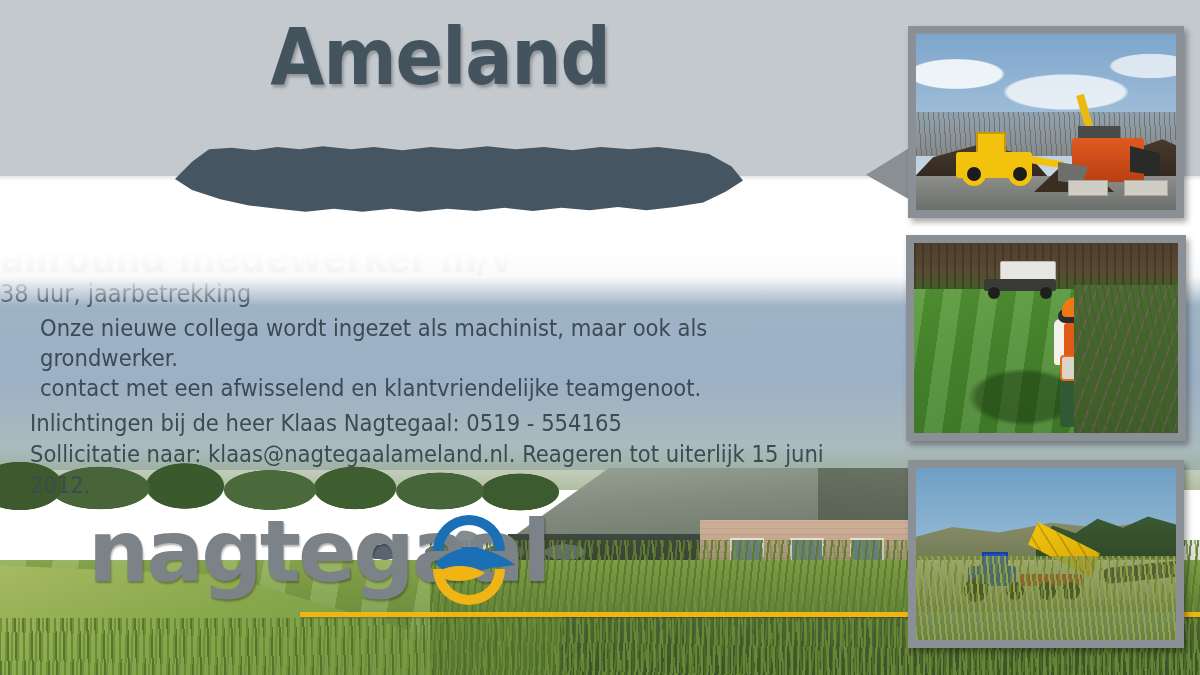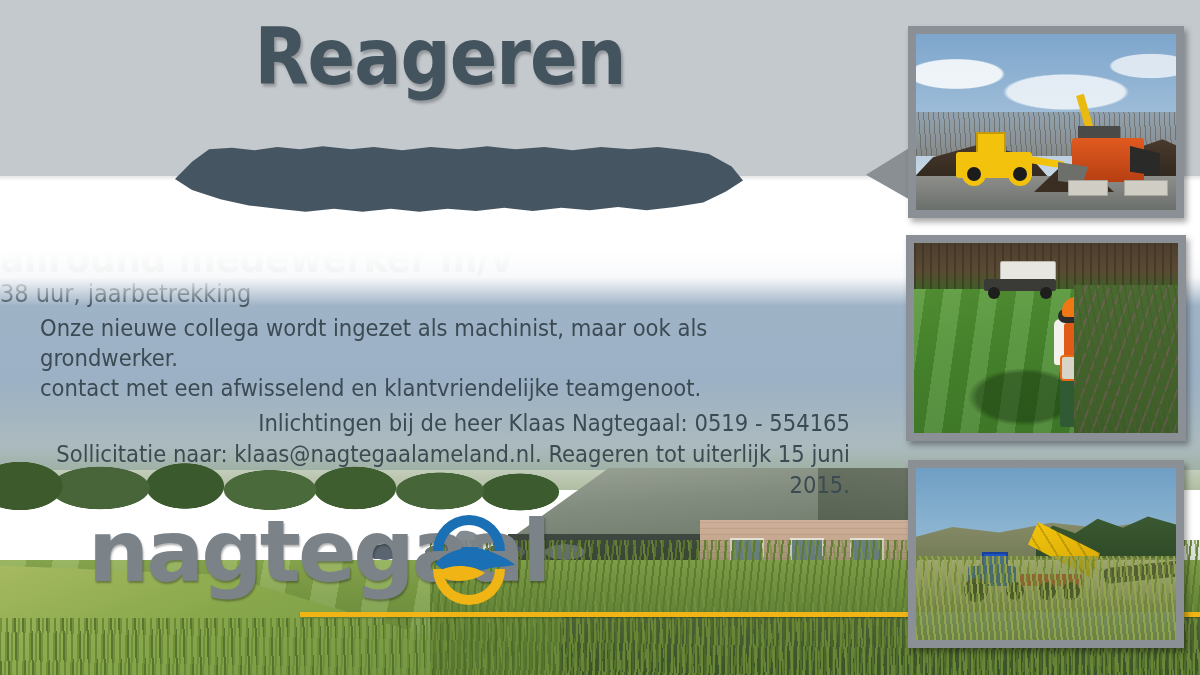--- a/index.html
+++ b/index.html
@@ -172,21 +172,20 @@
     position:absolute; top:313px; left:40px; width:800px;
     font-size:23.5px; line-height:30px; color:#3b4a53;
     font-family:"DejaVu Sans Condensed","Liberation Sans", sans-serif;
     font-stretch:condensed;
   }
   .contact-copy {
     position:absolute; top:408px; left:30px; width:820px;
     font-size:23.5px; line-height:31px; color:#3c4a52;
     font-family:"DejaVu Sans Condensed","Liberation Sans", sans-serif;
     font-stretch:condensed;
-    text-align:right;
   }
 
   
   .logo { position:absolute; left:88px; top:508px; z-index:8; }
   .logo-word {
     font-size:86px; font-weight:bold; color:#7b8288; letter-spacing:-3px;
     font-family:"DejaVu Sans","Liberation Sans", sans-serif;
     line-height:86px;
     text-shadow:1px 2px 2px rgba(0,0,0,.30);
   }
@@ -327,37 +326,37 @@
     <div class="bg-pond"></div>
     <div class="bg-reeds"></div>
     <div class="bg-reeds2"></div>
   </div>
 
   <div class="top-band"></div>
   <div class="white-panel"></div>
   <div class="band-shadow"></div>
   <div class="chevron"></div>
 
-  <div class="title">Reageren</div>
+  <div class="title">Ameland</div>
 
   <div class="redaction" title="">
     <div class="slab"></div>
   </div>
 
   <div class="job-title">allround medewerker m/v</div>
   <div class="job-hours">38 uur, jaarbetrekking</div>
 
   <div class="body-copy">
     <div>Onze nieuwe collega wordt ingezet als machinist, maar ook als grondwerker.</div>
     <div>contact met een afwisselend en klantvriendelijke teamgenoot.</div>
   </div>
 
   <div class="contact-copy">
     <div>Inlichtingen bij de heer Klaas Nagtegaal: 0519 - 554165</div>
-    <div>Sollicitatie naar: klaas@nagtegaalameland.nl. Reageren tot uiterlijk 15 juni 2015.</div>
+    <div>Sollicitatie naar: klaas@nagtegaalameland.nl. Reageren tot uiterlijk 15 juni 2012.</div>
   </div>
 
   <div class="logo">
     <div class="logo-word">nagtegaal</div>
     <div class="logo-mark">
       <svg viewBox="0 0 102 102" width="102" height="102">
         <g transform="translate(51,51)">
           <path d="M -36 -6 A 36 36 0 0 1 36 -6 L 26 -6 A 26 26 0 0 0 -26 -6 Z" fill="#1B6FB4" transform="translate(0,-4)"></path>
           <path d="M -36 4 A 36 36 0 0 0 36 4 L 26 4 A 26 26 0 0 1 -26 4 Z" fill="#F0B414" transform="translate(0,4)"></path>
           <path d="M -8 -30 C 6 -32 16 -22 14 -10 C 12 2 0 8 -8 4 C -16 0 -18 -26 -8 -30 Z" fill="#7B8288" opacity="0.92"></path>

